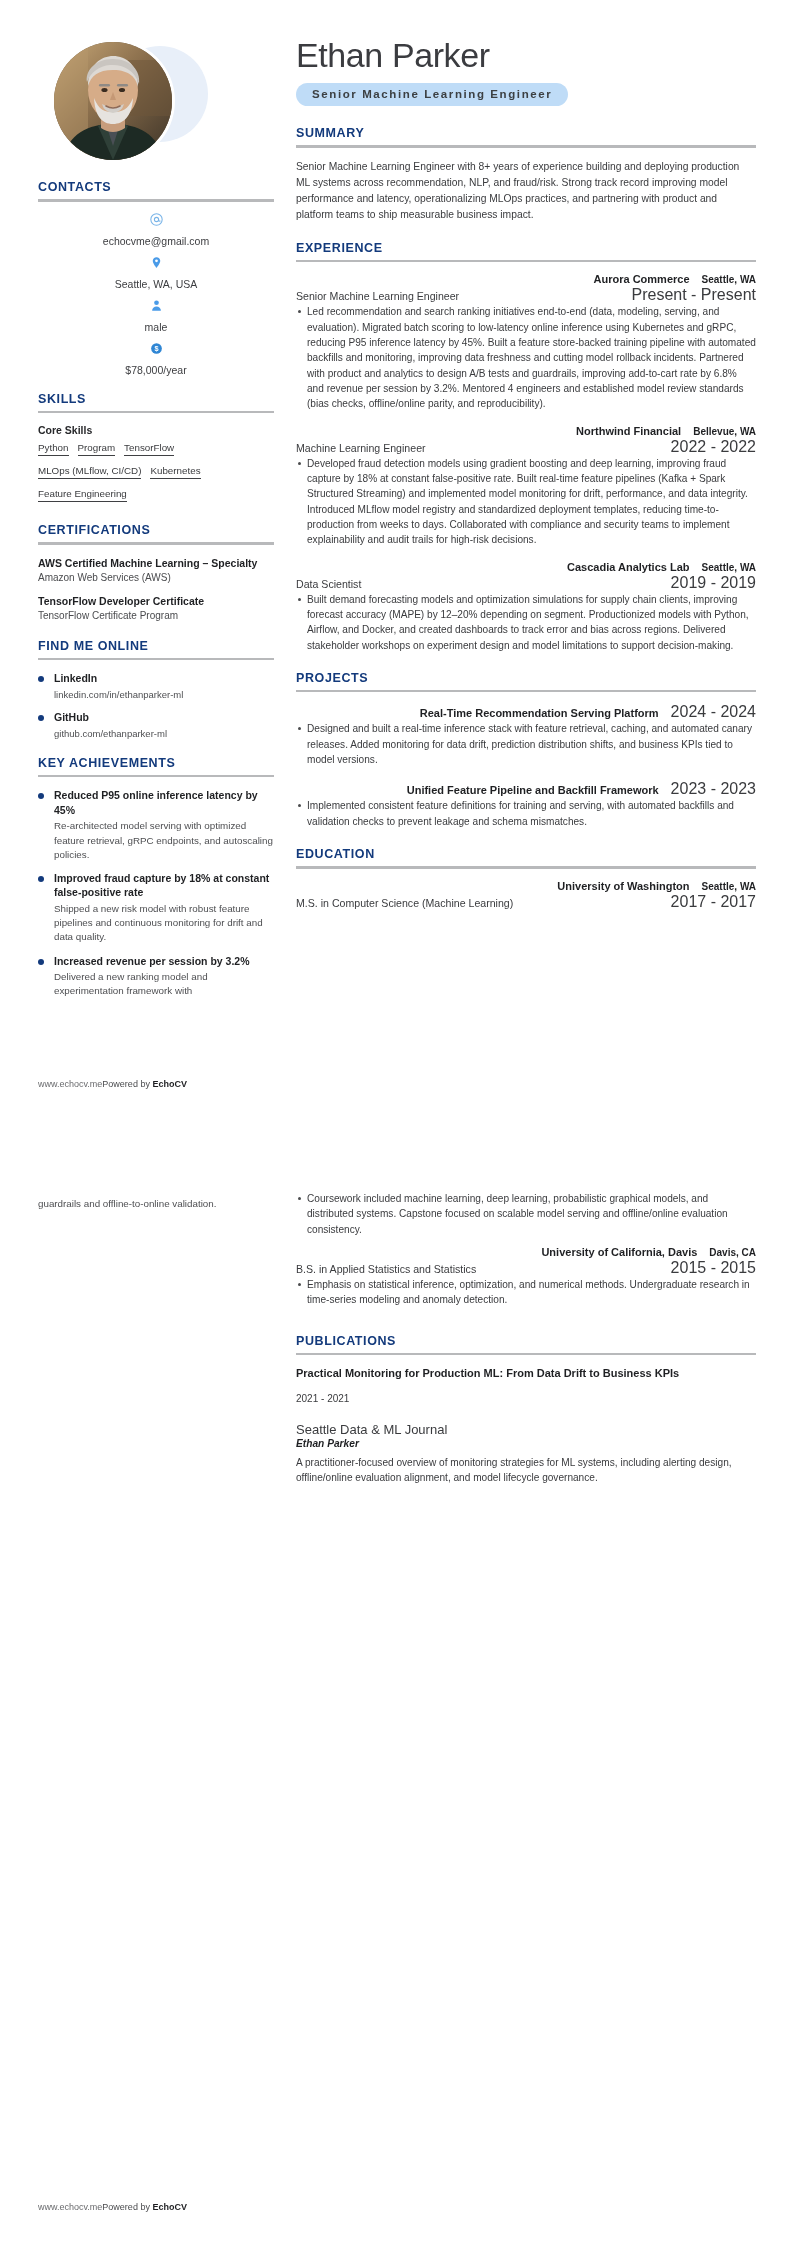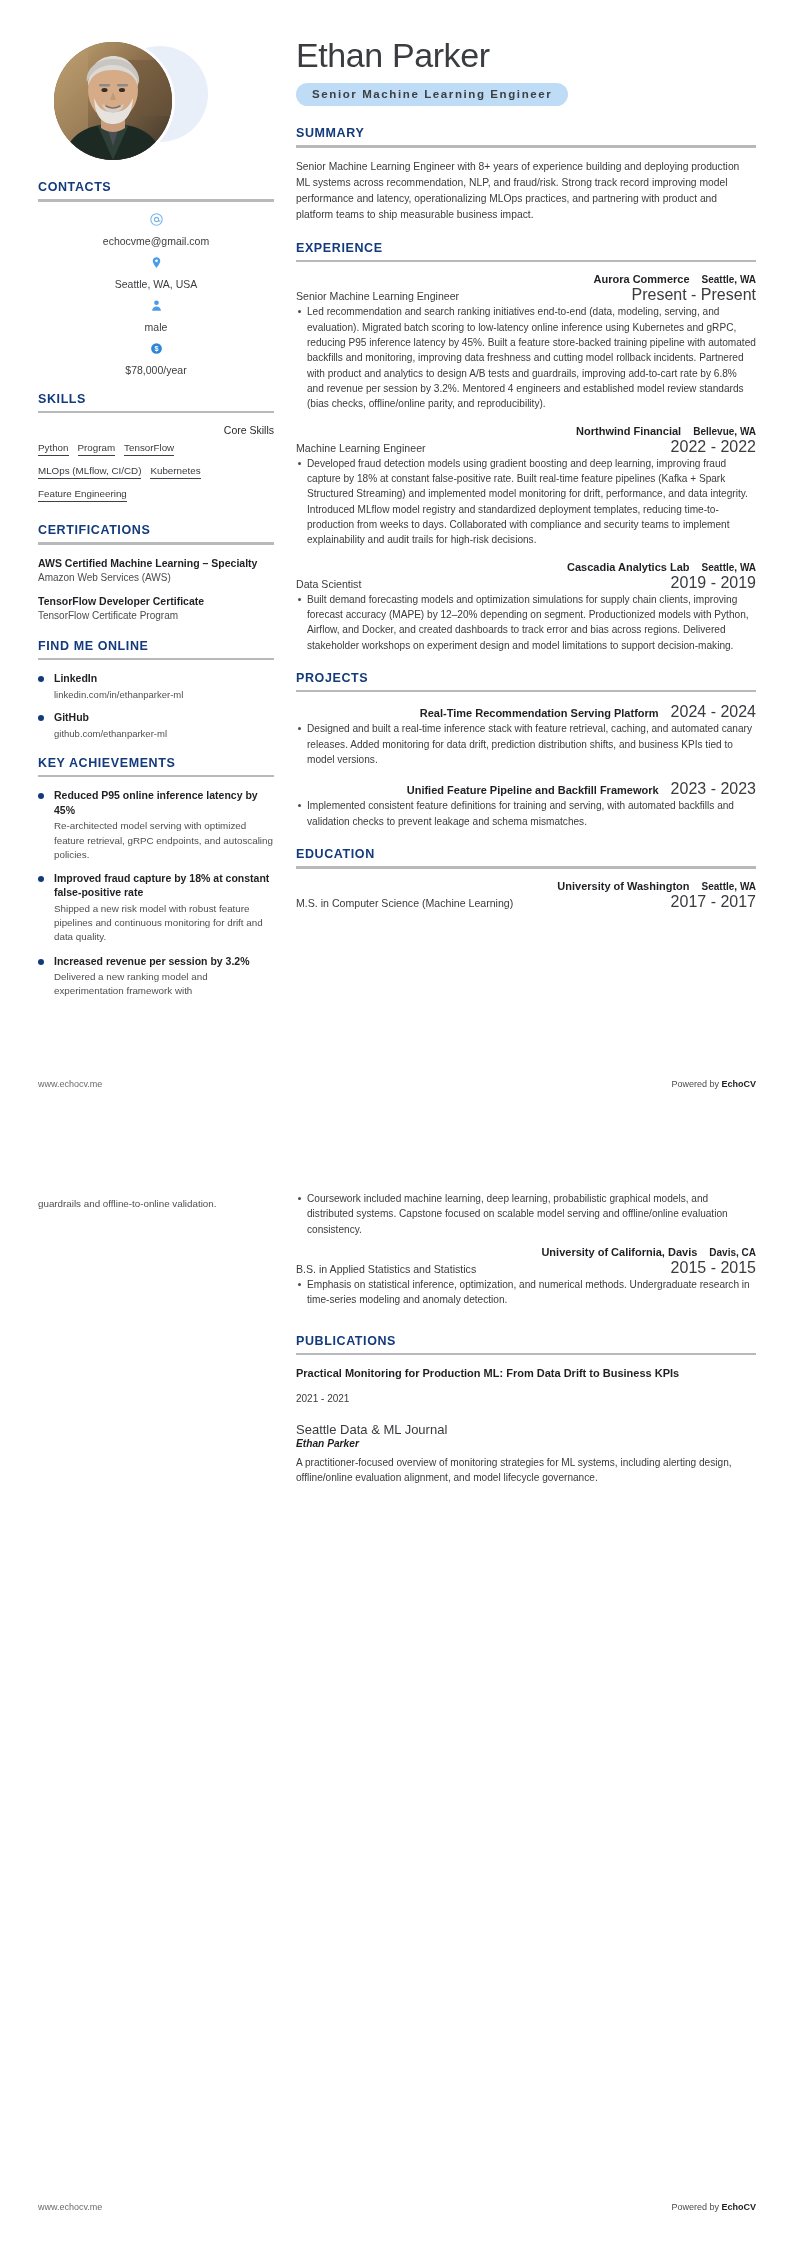--- a/index.html
+++ b/index.html
@@ -110,24 +110,23 @@
     margin-bottom: 9px;
     font-size: 10.5px;
     color: #3c3d40;
     flex-direction: column;
   }
   .cicon { width: 13px; height: 13px; flex: 0 0 13px; display: block; }
 
   
   .skill-group-label {
     font-size: 10.5px;
-    font-weight: 400;
+    font-weight: 700;
     color: #27282b;
     margin-bottom: 6px;
-    text-align: right;
   }
   .skill-tags {
     display: flex;
     flex-wrap: wrap;
     gap: 4px 9px;
   }
   .skill-tag {
     font-size: 9.8px;
     color: #3a3b3e;
     border-bottom: 1.6px solid #3f4043;
@@ -286,21 +285,20 @@
     margin-top: 6px;
   }
 
   
   .footer {
     position: absolute;
     left: 38px;
     right: 38px;
     bottom: 34px;
     display: flex;
-    justify-content: space-between;
     align-items: baseline;
   }
   .footer-left {
     font-size: 9px;
     color: #6a6b6e;
   }
   .footer-right {
     font-size: 9px;
     color: #4a4b4e;
   }

